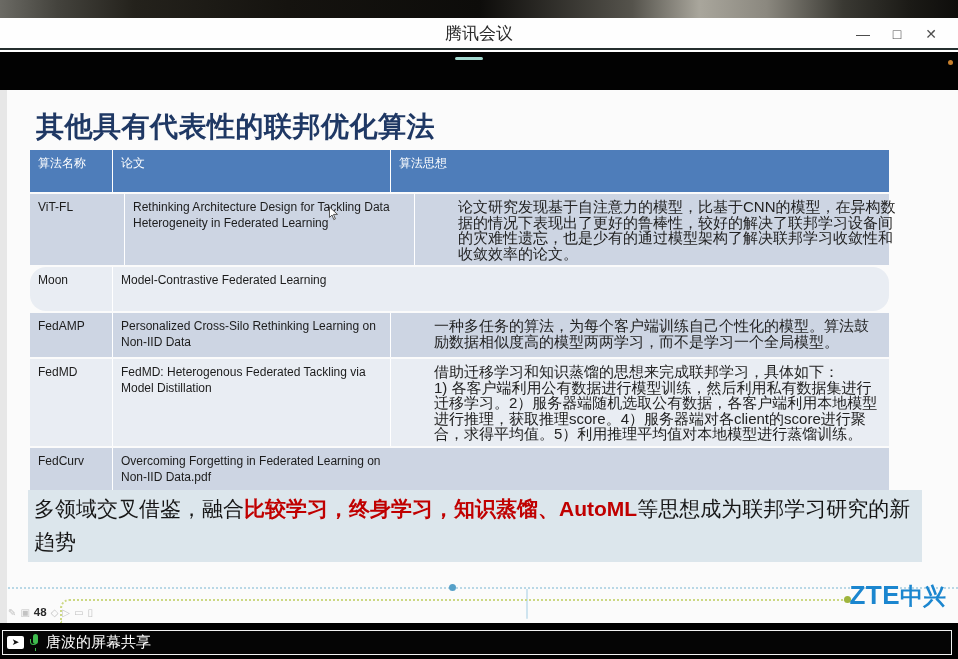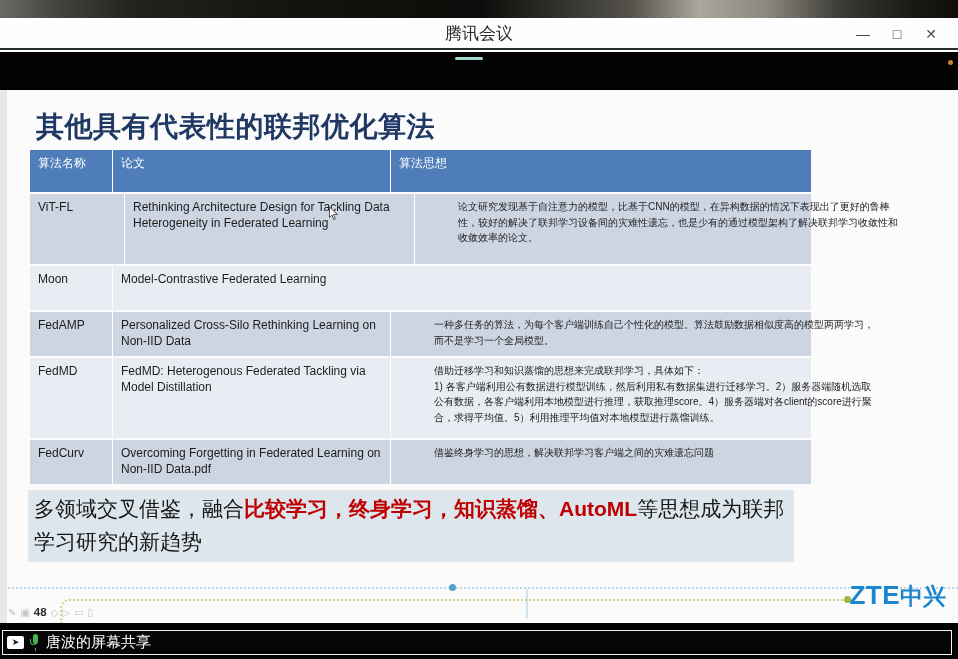--- a/index.html
+++ b/index.html
@@ -21,36 +21,36 @@
   .toolbar { position:absolute; left:0; top:52px; width:958px; height:38px; background:#020202; }
   .handle { position:absolute; left:455px; top:5px; width:28px; height:3px; background:#a3d8cf; border-radius:2px; }
   .orange-dot { position:absolute; right:5px; top:8px; width:5px; height:5px; border-radius:50%; background:#c8802d; }
 
   
   .content { position:absolute; left:0; top:90px; width:958px; height:533px; background:#fbfbfb; }
   .left-strip { position:absolute; left:0; top:0; width:7px; height:533px; background:#e7e7e7; }
   .slide-title { position:absolute; left:36px; top:18px; font-size:28px; font-weight:bold; color:#1f3864; letter-spacing:0.5px; }
 
   
-  .table { position:absolute; left:30px; top:60px; width:781px; }
+  .table { position:absolute; left:30px; top:60px; width:859px; }
   .t-row { display:grid; grid-template-columns:82px 278px 499px; margin-bottom:2px; }
   .t-cell { padding:5px 8px 4px 8px; font-size:12px; line-height:16px; color:#1c1c1c; border-left:1px solid #fff; }
   .t-cell:first-child { border-left:none; }
   .t-head { background:#4e7dba; min-height:42px; }
   .t-head .t-cell { color:#fff; font-size:12px; }
   .row-a { background:#cdd5e3; }
   .row-b { background:#e9edf3; }
-  .h-r1 { min-height:70px;gap:12px; } .h-r2 { min-height:44px; } .h-r3 { min-height:44px; }
+  .h-r1 { min-height:70px;gap:12px; } .h-r2 { min-height:44px;border-radius:16px; } .h-r3 { min-height:44px; }
   .h-r4 { min-height:80px; } .h-r5 { min-height:44px; }
-  .cell-idea { white-space:pre-line; font-size:10px; line-height:15.5px; color:#222;padding-left:43px; }
+  .cell-idea { white-space:pre-line; font-size:15px; line-height:15.5px; color:#222;padding-left:43px; }
 
   .cursor { position:absolute; left:328px; top:116px; }
 
   
-  .highlight { position:absolute; left:28px; top:400px; width:766px; background:#dce6ec;
+  .highlight { position:absolute; left:28px; top:400px; width:894px; background:#dce6ec;
     padding:2px 6px 4px 6px; font-size:21px; line-height:33px; color:#161616; }
   .seg { font-weight:500; }
   .seg.red { color:#c00000; font-weight:bold; }
 
   
   .dotted-blue { position:absolute; left:8px; top:497px; width:950px; border-top:2px dotted #b9d8e6; }
   .blue-dot { position:absolute; left:449px; top:494px; width:7px; height:7px; border-radius:50%; background:#56a0c8; }
   .blue-vline { position:absolute; left:526px; top:499px; width:2px; height:30px; background:#cfe4ef; border-radius:0 0 2px 2px; }
   .green-corner { position:absolute; left:60px; top:509px; width:786px; height:24px;
     border-top:2px dotted #ccd883; border-left:2px dotted #ccd883; border-top-left-radius:9px; }
@@ -123,21 +123,20 @@
       </div>
       <div class="t-row row-b h-r4">
         <div class="t-cell">FedMD</div>
         <div class="t-cell">FedMD: Heterogenous Federated Tackling via Model Distillation</div>
         <div class="t-cell cell-idea">借助迁移学习和知识蒸馏的思想来完成联邦学习，具体如下：
 1) 各客户端利用公有数据进行模型训练，然后利用私有数据集进行迁移学习。2）服务器端随机选取公有数据，各客户端利用本地模型进行推理，获取推理score。4）服务器端对各client的score进行聚合，求得平均值。5）利用推理平均值对本地模型进行蒸馏训练。</div>
       </div>
       <div class="t-row row-a h-r5">
         <div class="t-cell">FedCurv</div>
         <div class="t-cell">Overcoming Forgetting in Federated Learning on Non-IID Data.pdf</div>
-        <div class="t-cell cell-idea">借鉴终身学习的思想，解决联邦学习客户端之间的灾难遗忘问题</div>
       </div>
     </div>
 
     <svg class="cursor" width="11" height="15" viewBox="0 0 11 15">
       <path d="M1.5 1 L1.5 11.5 L4 9 L5.8 13.6 L7.4 12.9 L5.5 8.4 L9.5 8.4 Z" fill="#ffffff" stroke="#555" stroke-width="1"></path>
     </svg>
 
     <div class="highlight"><span class="seg">多领域交叉借鉴，融合</span><span class="seg red">比较学习，终身学习，知识蒸馏、AutoML</span><span class="seg">等思想成为联邦学习研究的新趋势</span></div>
 
     <div class="dotted-blue"></div>

